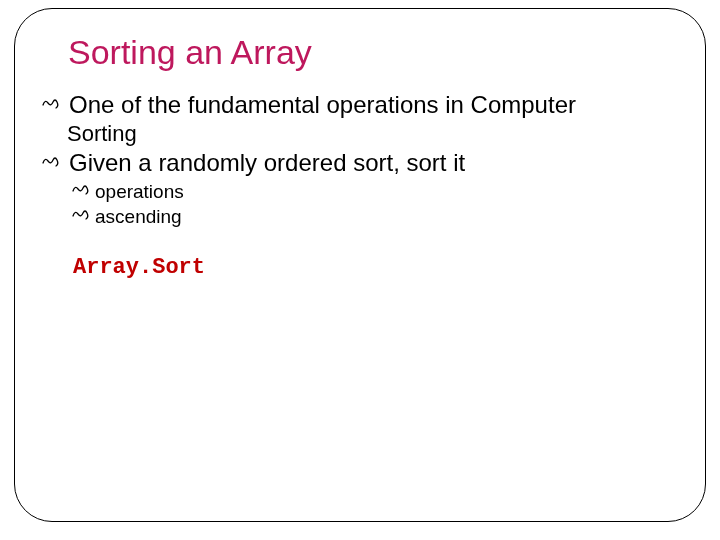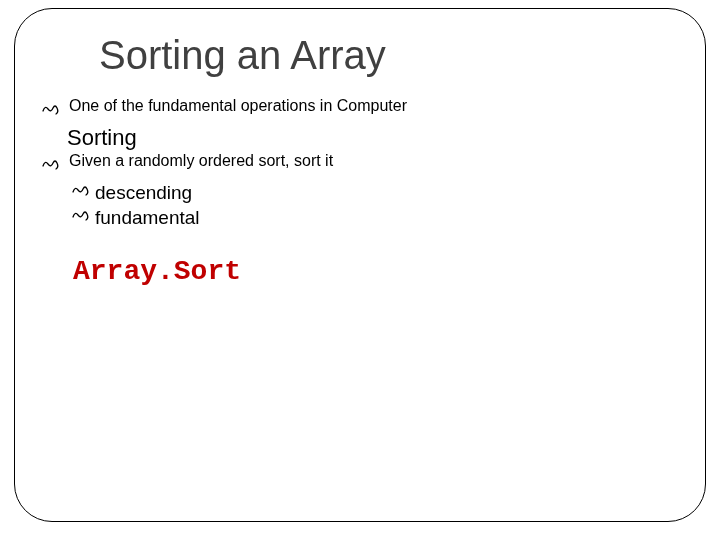--- a/index.html
+++ b/index.html
@@ -15,24 +15,24 @@
     position: absolute;
     top: 8px;
     left: 14px;
     right: 14px;
     bottom: 18px;
     border: 1.5px solid #000;
     border-radius: 38px;
     padding: 24px 28px 20px 48px;
   }
   .title {
-    font-size: 40px;
+    font-size: 34px;
     font-weight: 400;
-    color: #404040;
-    margin-left: 36px;
+    color: #be185d;
+    margin-left: 5px;
     margin-bottom: 18px;
     letter-spacing: 0px;
   }
   .bullet-line {
     display: flex;
     align-items: flex-start;
     margin-bottom: 0px;
     line-height: 1.25;
   }
   .bullet-glyph {
@@ -41,36 +41,36 @@
     color: #000;
     margin-right: 2px;
     flex-shrink: 0;
     min-width: 24px;
   }
   .bullet-text {
     font-size: 22px;
     color: #000;
   }
   .level1 { margin-left: -22px; }
-  .level1 .bullet-text { font-size: 16px; }
+  .level1 .bullet-text { font-size: 24px; }
   .level1 .bullet-glyph { font-size: 22px; min-width: 26px; }
   .level2 { margin-left: 8px; margin-top: 2px; }
   .level2 .bullet-text { font-size: 19px; }
   .level2 .bullet-glyph { font-size: 18px; min-width: 22px; }
   .continuation {
     font-size: 22px;
     color: #000;
     margin-left: 4px;
     line-height: 1.25;
   }
   .code-line {
     margin-top: 26px;
     margin-left: 10px;
     font-family: "Courier New", Courier, monospace;
-    font-size: 28px;
+    font-size: 22px;
     font-weight: bold;
     color: #C00000;
   }
 </style>
 </head>
 <body>
 
 <div class="frame">
   <h1 class="title">Sorting an Array</h1>
 
@@ -86,24 +86,24 @@
     <span class="bullet-glyph" style="font-family: serif;"><svg width="20" height="16" viewBox="0 0 20 16">
           <path d="M2 10 Q4 4 7 8 Q10 12 12 7 Q14 3 16 7 Q18 11 15 13" stroke="#000" stroke-width="1.3" fill="none" stroke-linecap="round"></path>
         </svg></span>
     <span class="bullet-text">Given a randomly ordered sort, sort it</span>
   </div>
 
   <div class="bullet-line level2">
     <span class="bullet-glyph" style="font-family: serif;"><svg width="20" height="16" viewBox="0 0 20 16">
           <path d="M2 10 Q4 4 7 8 Q10 12 12 7 Q14 3 16 7 Q18 11 15 13" stroke="#000" stroke-width="1.3" fill="none" stroke-linecap="round"></path>
         </svg></span>
-    <span class="bullet-text">descending</span>
+    <span class="bullet-text">operations</span>
   </div>
 
   <div class="bullet-line level2">
     <span class="bullet-glyph" style="font-family: serif;"><svg width="20" height="16" viewBox="0 0 20 16">
           <path d="M2 10 Q4 4 7 8 Q10 12 12 7 Q14 3 16 7 Q18 11 15 13" stroke="#000" stroke-width="1.3" fill="none" stroke-linecap="round"></path>
         </svg></span>
-    <span class="bullet-text">fundamental</span>
+    <span class="bullet-text">ascending</span>
   </div>
 
   <div class="code-line">Array.Sort</div>
 </div>
 
 </body></html>

